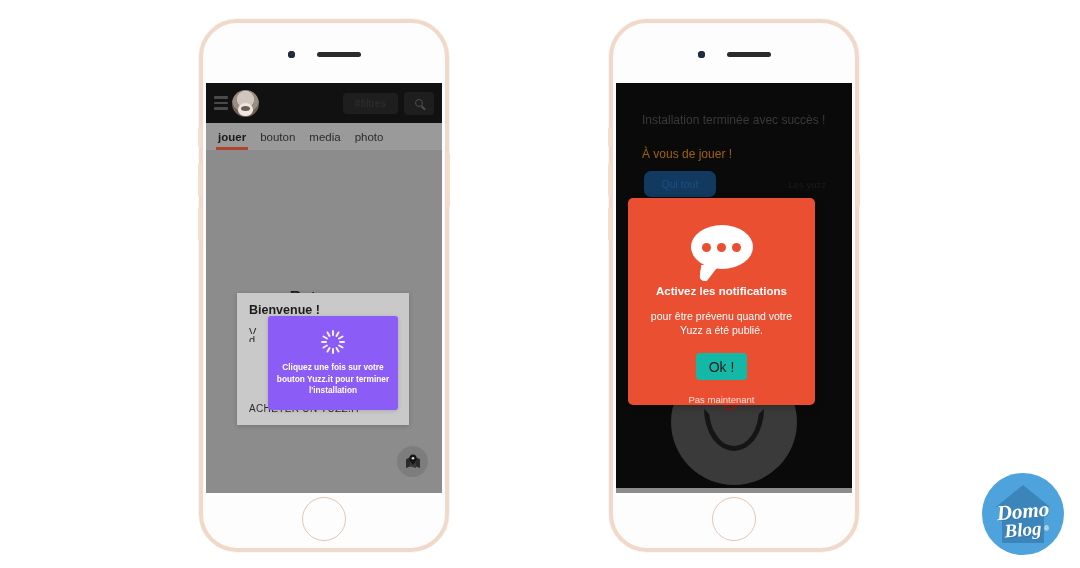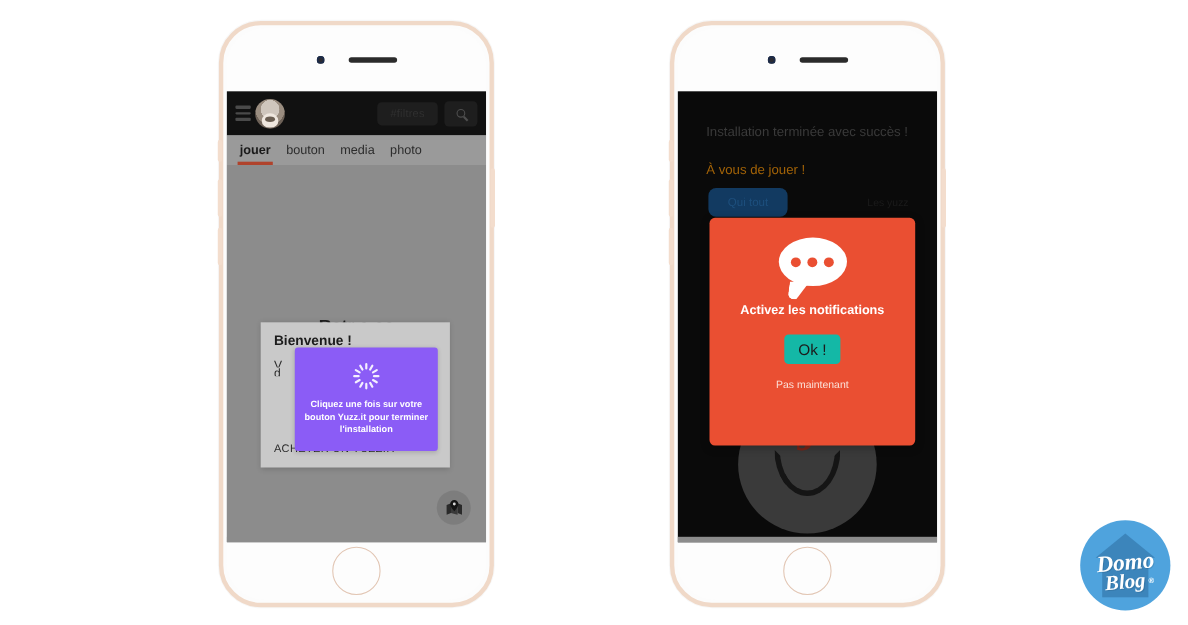--- a/index.html
+++ b/index.html
@@ -252,28 +252,29 @@
     width: 60px; height: 42px;
     border: 5px solid #151515;
     border-bottom-color: transparent;
     border-radius: 50% 50% 0 0 / 100% 100% 0 0;
     transform: rotate(180deg);
   }
 
   
   .notif-card {
     position: absolute;
-    left: 29px; top: 115px;
+    left: 12px; top: 115px;
     width: 187px; height: 207px;
     background: #ea4f32;
     border-radius: 5px;
     display: flex; flex-direction: column; align-items: center;
     padding-top: 18px;
     box-shadow: 0 2px 8px rgba(0,0,0,0.25);
     z-index: 5;
+    justify-content: flex-end;
   }
   .bubble {
     position: relative;
     width: 62px; height: 44px;
     background: #ffffff;
     border-radius: 50%;
     display: flex; align-items: center; justify-content: center; gap: 6px;
   }
   .bubble::after {
     content: "";
@@ -480,20 +481,21 @@
           <div class="arc"></div>
         </div>
 
         <div class="notif-card">
           <div class="bubble">
             <i></i>
               <i></i>
               <i></i>
           </div>
           <div class="notif-title">Activez les notifications</div>
+          <div class="notif-body">pour être prévenu quand votre Yuzz a été publié.</div>
           <div class="ok-btn">Ok !</div>
           <div class="later-link">Pas maintenant</div>
         </div>
 
         <div class="screen-bottom-strip"></div>
       </div>
 
       <div class="home-area">
         <div class="home-btn"></div>
       </div>

